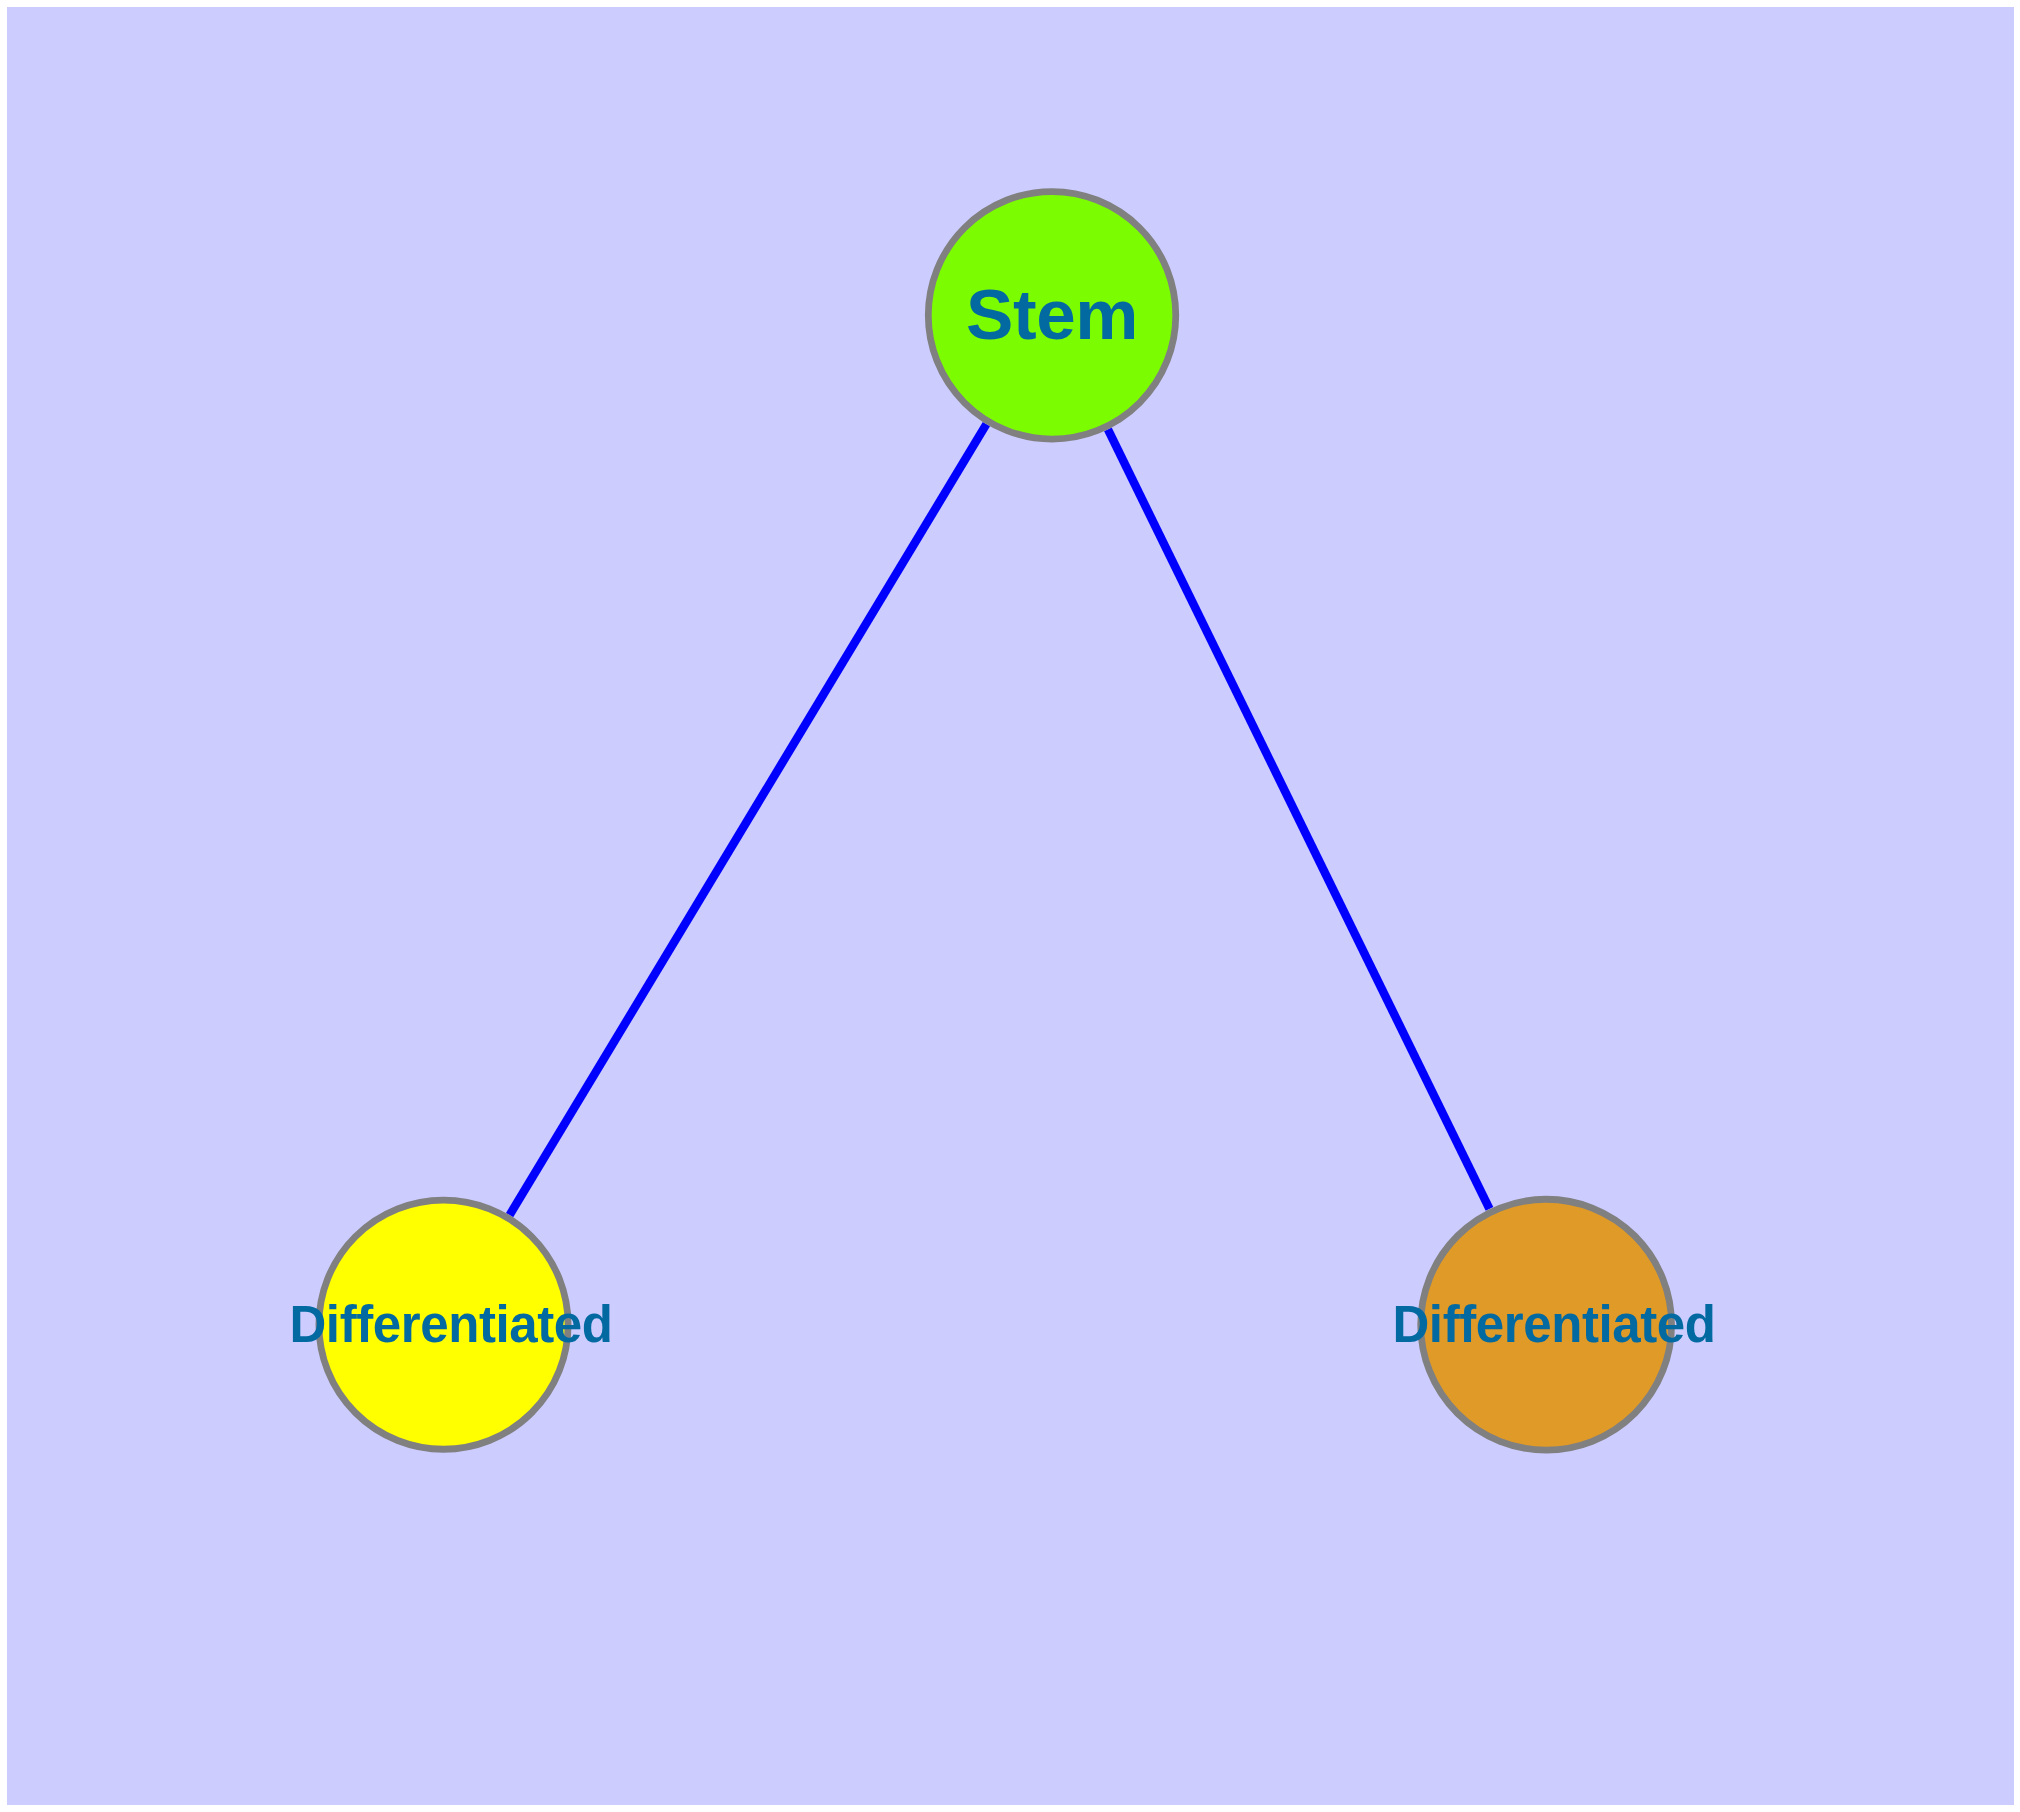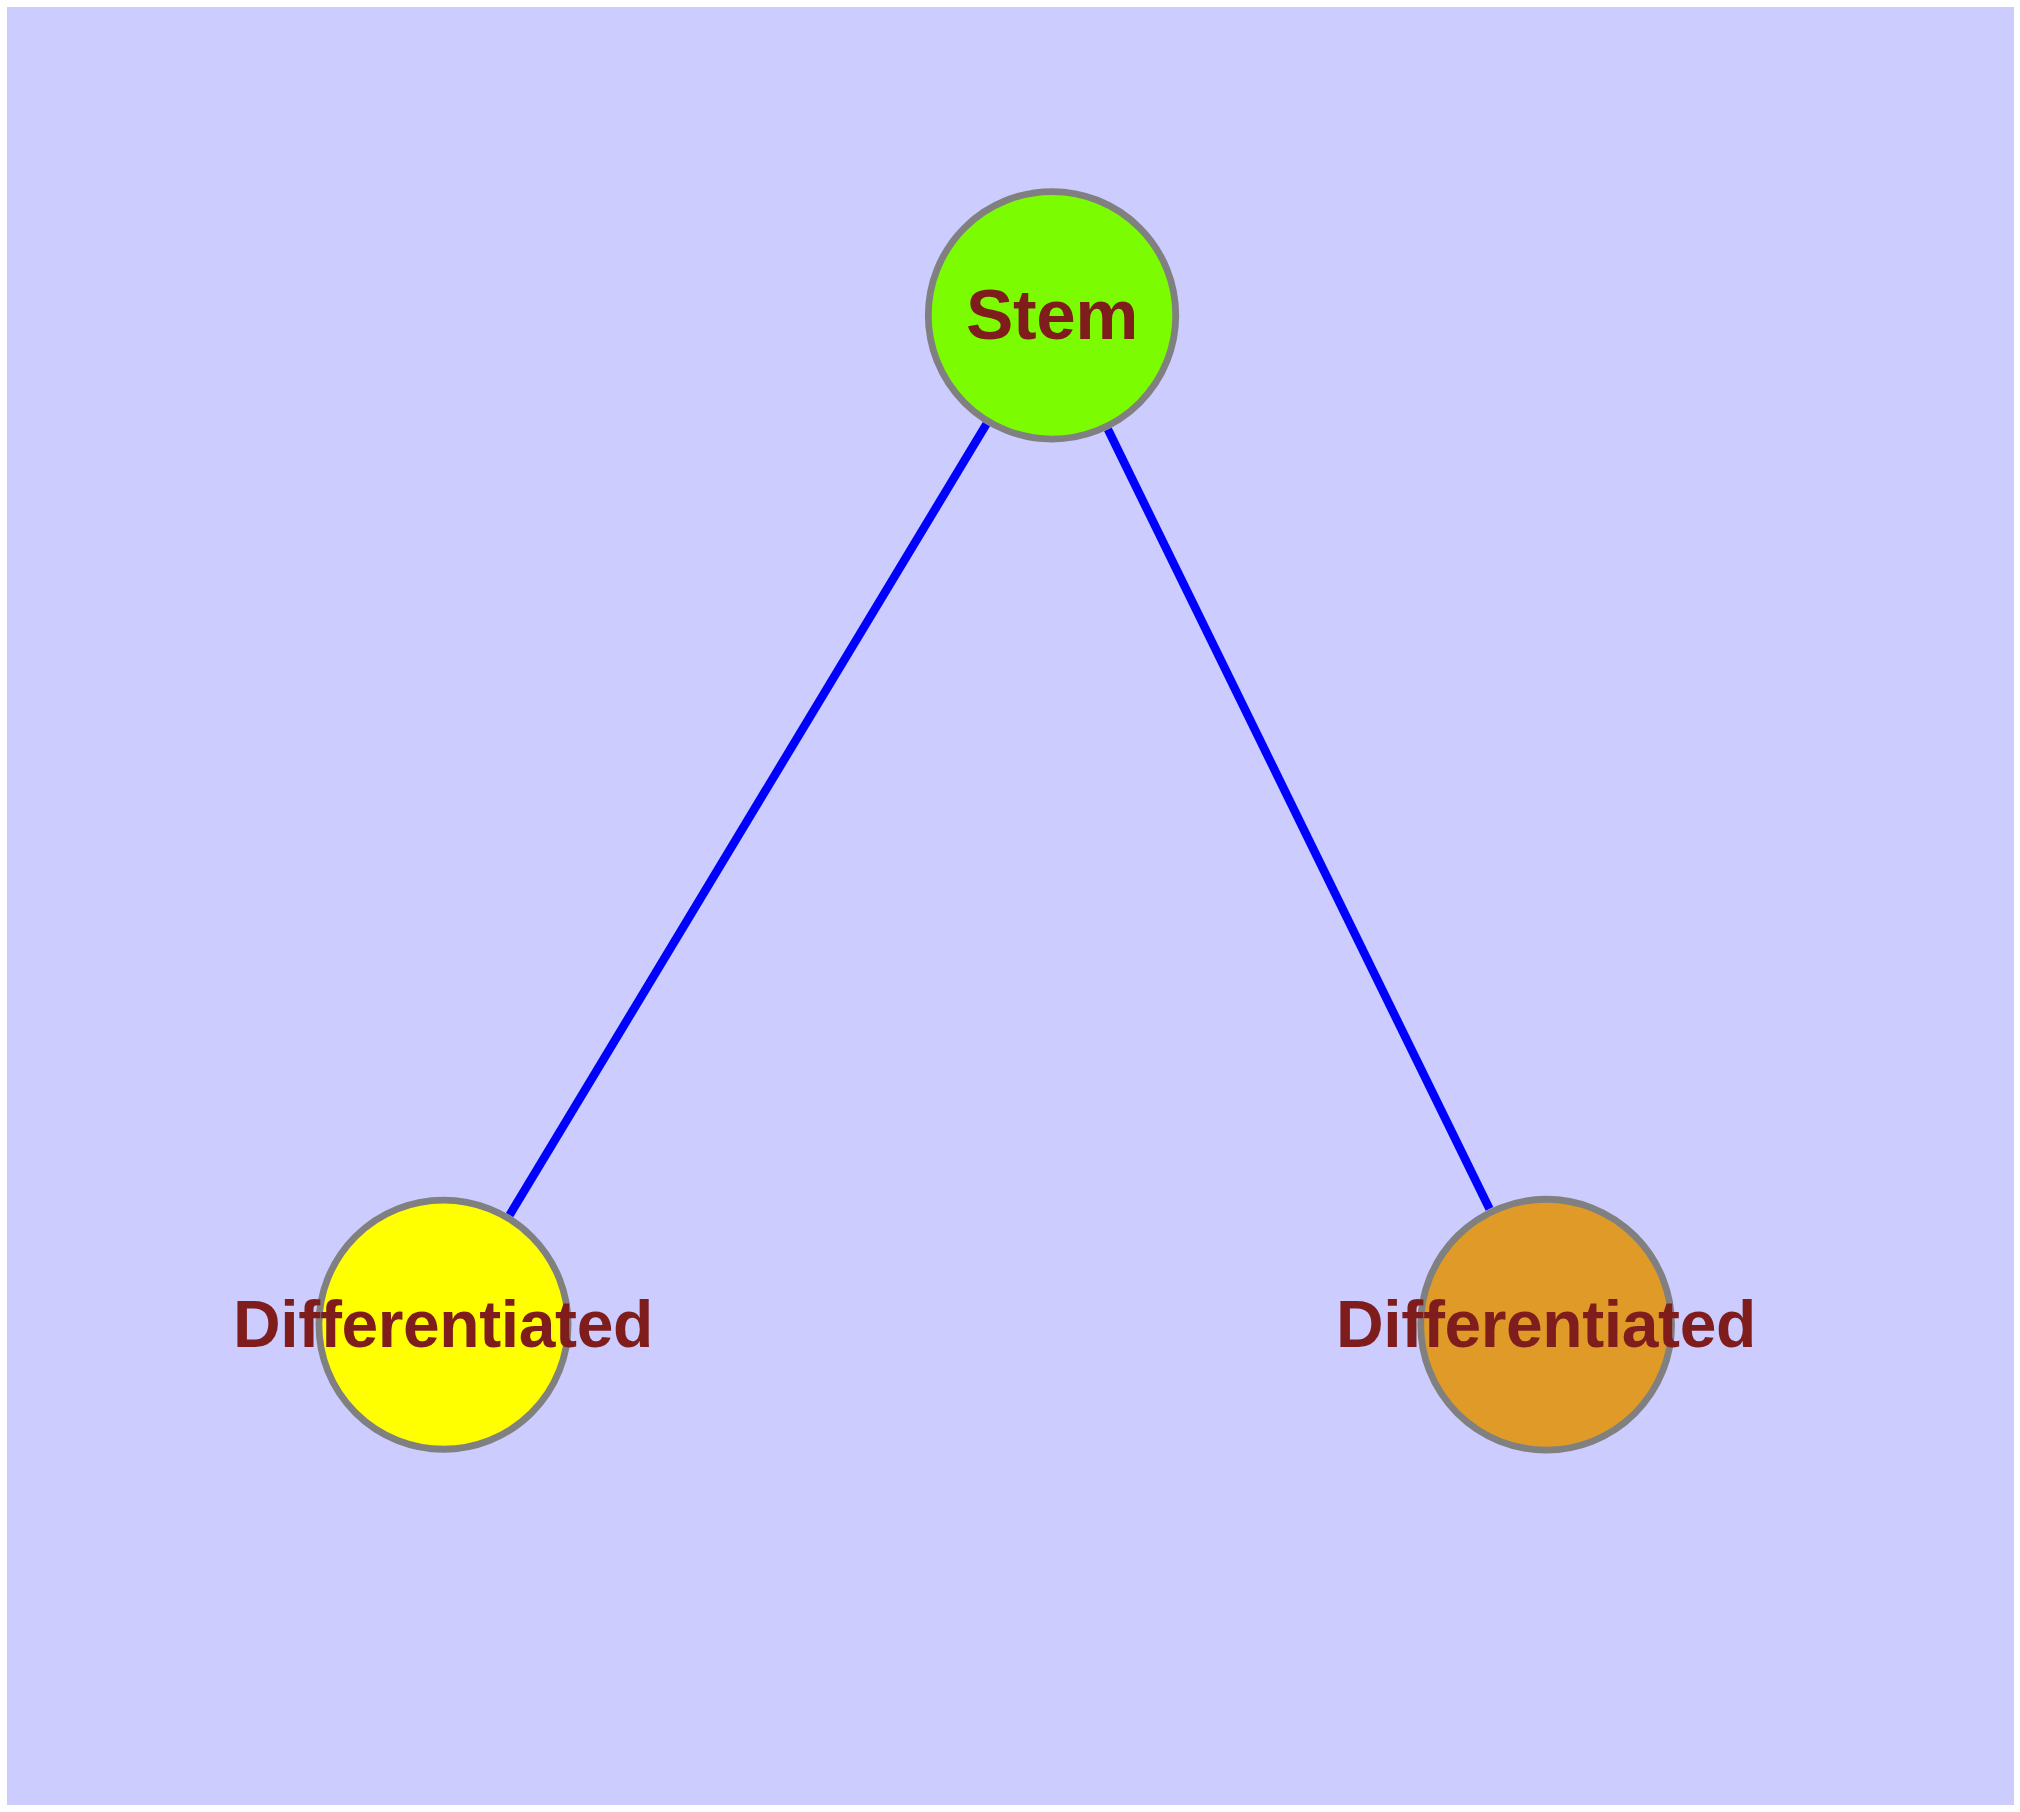--- a/index.html
+++ b/index.html
@@ -27,29 +27,29 @@
     position: absolute;
     left: 0;
     top: 0;
     width: 2021px;
     height: 1812px;
   }
   .node-label {
     position: absolute;
     transform: translate(-50%, -50%);
     text-align: center;
-    color: #7f1d1d;
+    color: #0369a1;
     font-weight: bold;
     white-space: nowrap;
     line-height: 1.08;
     letter-spacing: -0.4px;
     pointer-events: none;
   }
   .label-stem  { font-size: 71px; }
-  .label-leaf  { font-size: 66px; }
+  .label-leaf  { font-size: 51px; margin-left: 8px; }
 </style>
 </head>
 <body>
 
 <div id="canvas">
 
   <div id="plot-bg"></div>
 
   <svg id="graph-svg" viewBox="0 0 2384 2138" xmlns="http://www.w3.org/2000/svg">
     <g id="edges-layer">

